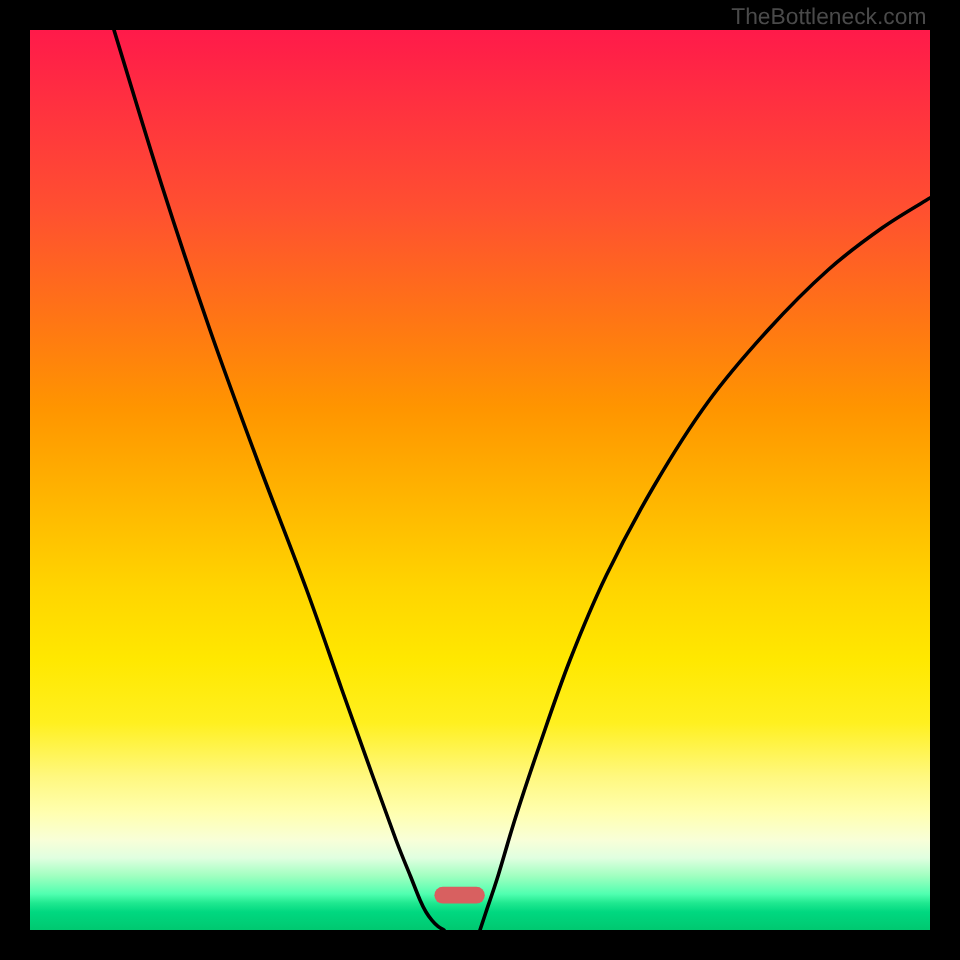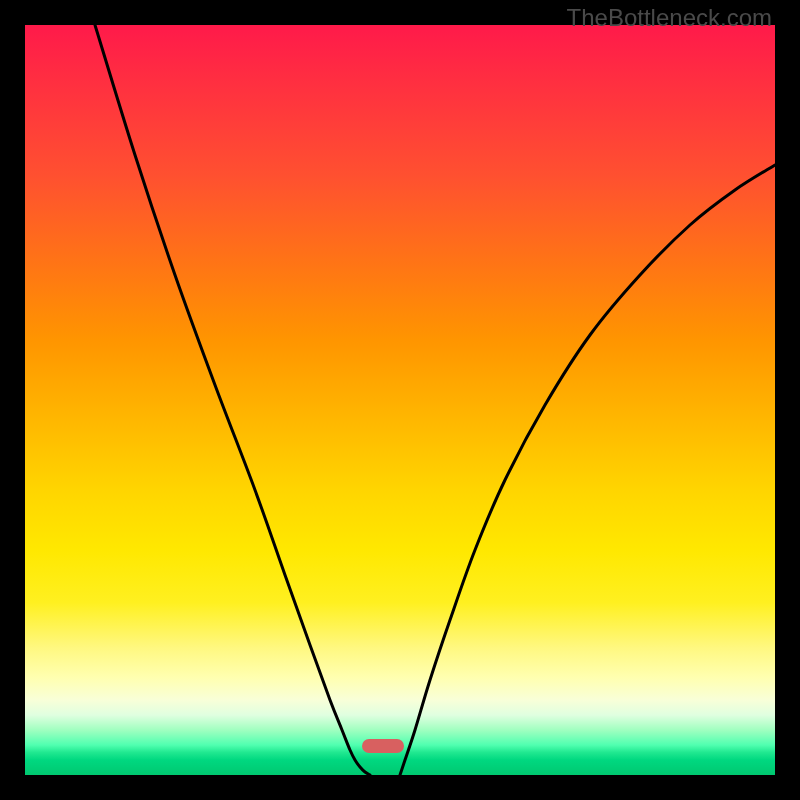--- a/index.html
+++ b/index.html
@@ -36,21 +36,21 @@
       #20e890 97%,
       #00d880 98%,
       #00c870 100%
     );
   }
   .watermark {
     position: absolute;
     top: 4px;
     right: 28px;
     color: #4a4a4a;
-    font-size: 24px;
+    font-size: 19px;
     font-weight: 500;
     z-index: 10;
   }
   svg {
     position: absolute;
     left: 0;
     top: 0;
   }
   .marker {
     position: absolute;

